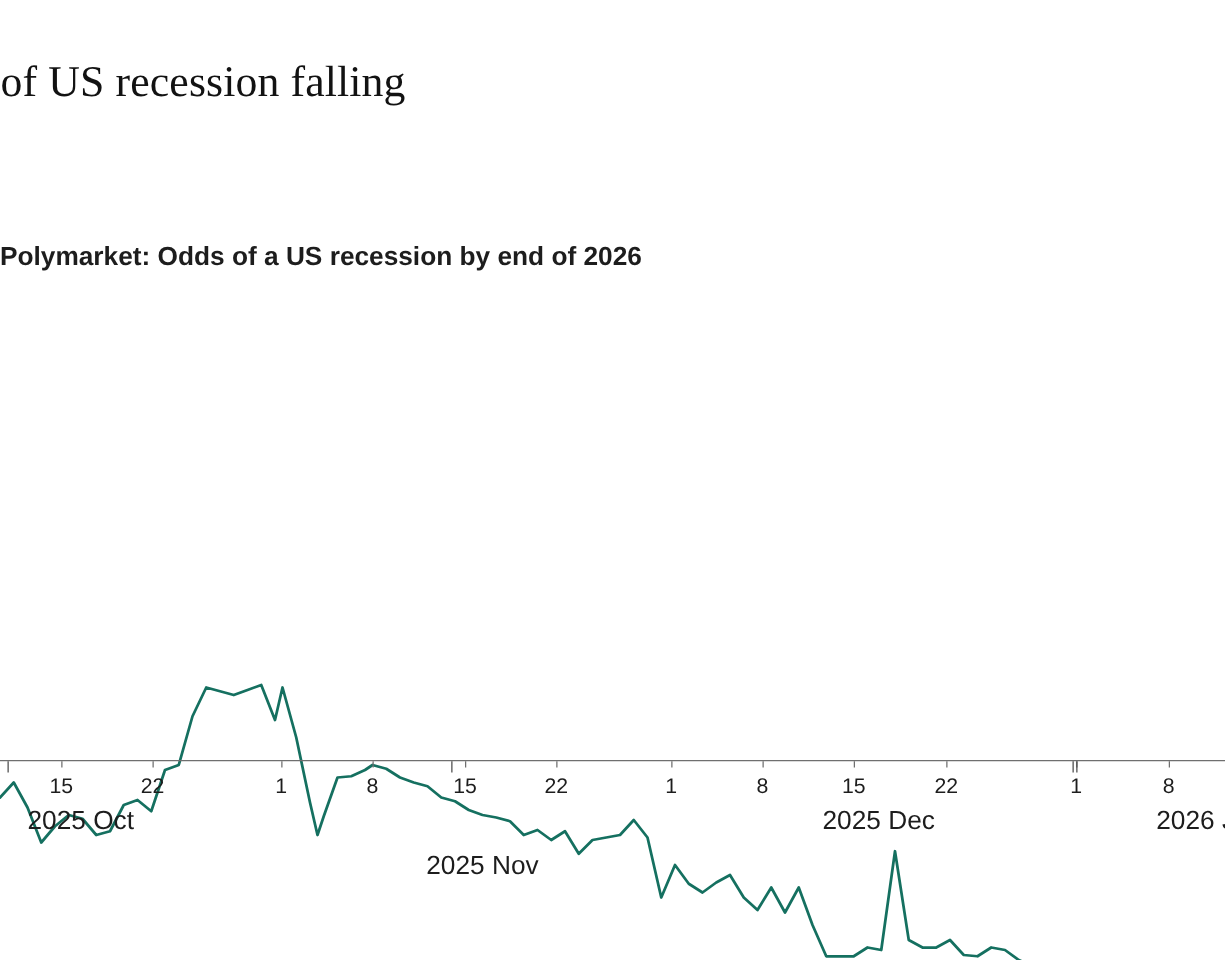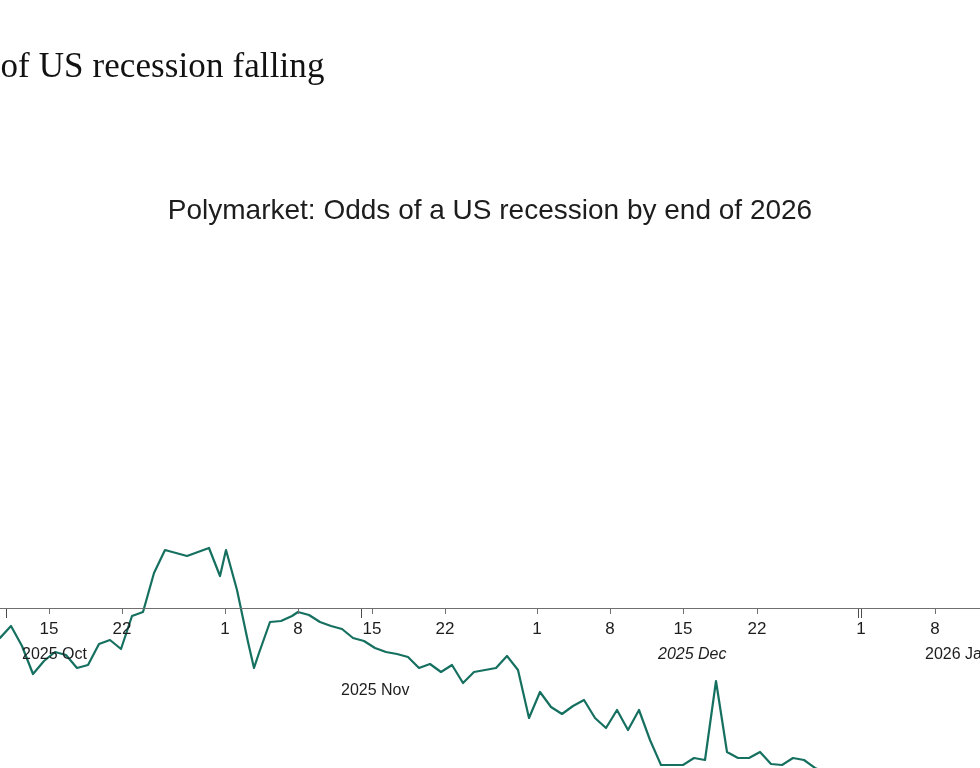--- a/index.html
+++ b/index.html
@@ -40,24 +40,23 @@
     color: #121212;
     white-space: nowrap;
   }
 
   
   .subtitle {
     position: absolute;
     left: 0;
     top: 194px;
     width: 980px;
-    text-align: center;
     font-family: "Liberation Sans", sans-serif;
-    font-size: 28px;
-    font-weight: 400;
+    font-size: 21px;
+    font-weight: 700;
     color: #1d1d1d;
     white-space: nowrap;
   }
 
   
   .plot {
     position: absolute;
     left: 0;
     top: 240px;
     width: 980px;
@@ -100,21 +99,21 @@
     position: absolute;
     top: 19px;
     font-size: 17px;
     color: #1d1d1d;
     transform: translateX(-50%);
     white-space: nowrap;
   }
   .month-label {
     position: absolute;
     top: 45px;
-    font-size: 16px;
+    font-size: 21px;
     color: #1d1d1d;
     white-space: nowrap;
   }
 </style>
 </head>
 <body>
 
 <div id="stage">
 
   <div class="headline">y of US recession falling</div>
@@ -157,18 +156,18 @@
         <div class="tick-label" style="left: 537px;">1</div>
         <div class="tick-label" style="left: 610px;">8</div>
         <div class="tick-label" style="left: 683px;">15</div>
         <div class="tick-label" style="left: 757px;">22</div>
         <div class="tick-label" style="left: 861px;">1</div>
         <div class="tick-label" style="left: 935px;">8</div>
       </div>
     <div id="month-labels">
         <div class="month-label" style="left: 22px;">2025 Oct</div>
         <div class="month-label" style="left: 341px; margin-top: 36px;">2025 Nov</div>
-        <div class="month-label" style="left: 658px; font-style: italic;">2025 Dec</div>
+        <div class="month-label" style="left: 658px;">2025 Dec</div>
         <div class="month-label" style="left: 925px;">2026 Jan</div>
       </div>
   </div>
 
 </div>
 
 </body></html>

